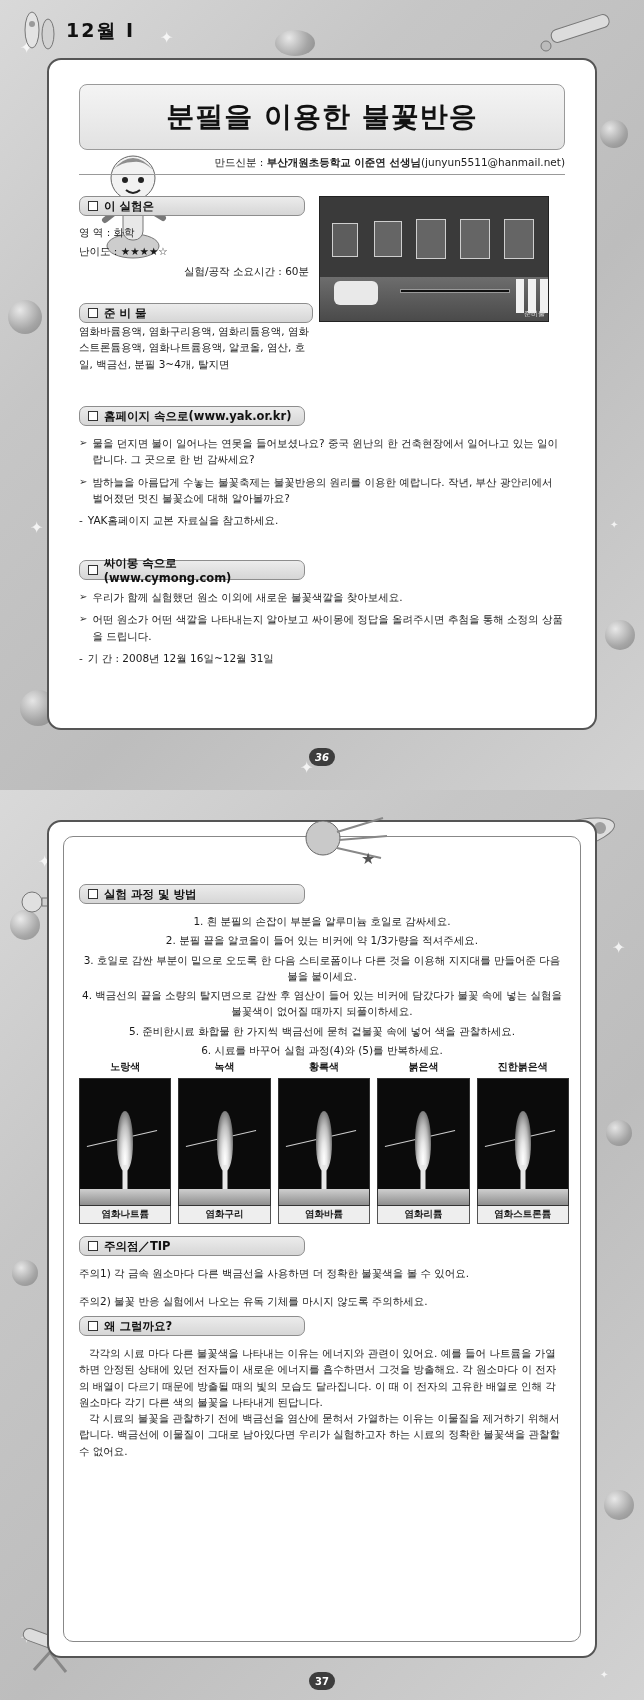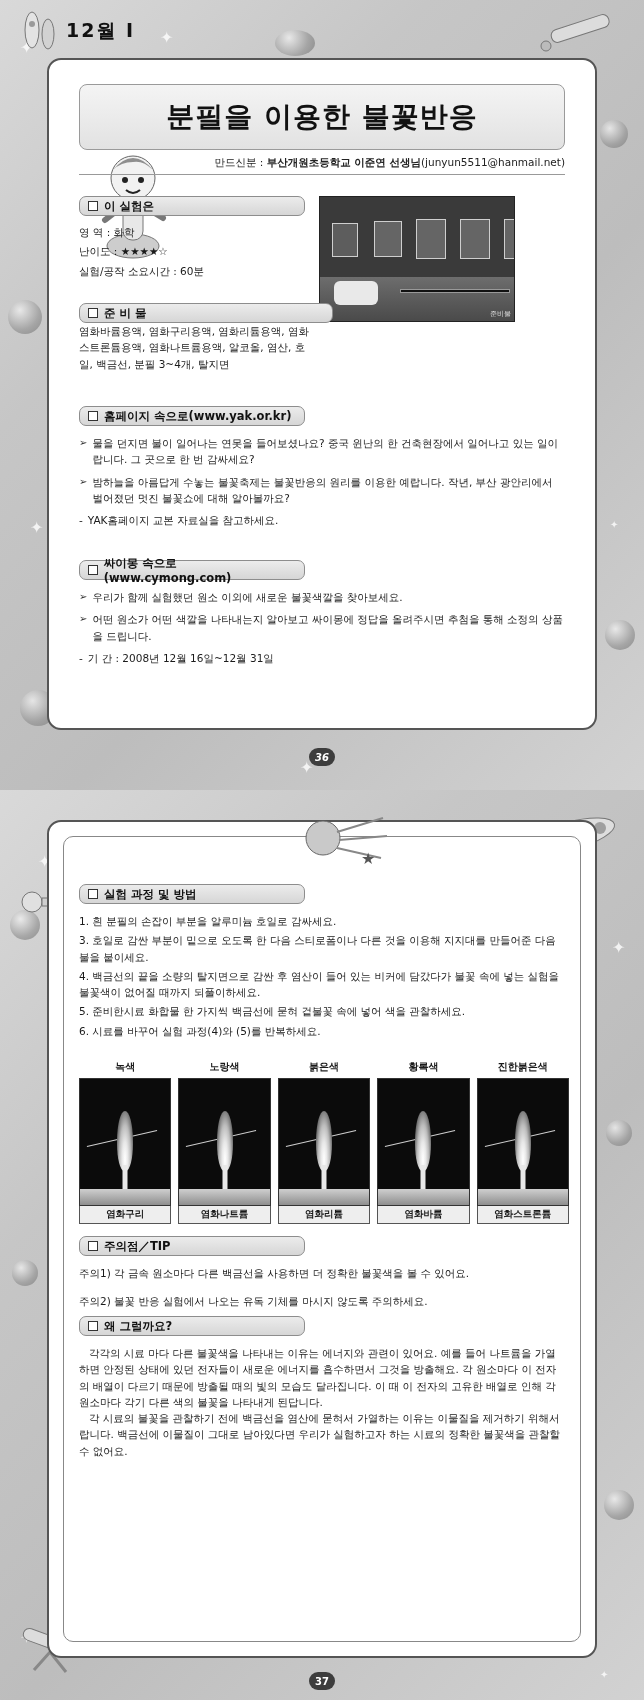--- a/index.html
+++ b/index.html
@@ -184,41 +184,41 @@
     </div>
 
     <div class="sect" style="left:30px; top:136px; width:230px;">
       <div class="sec" style="width:226px;">
         <span class="chk"></span>
         <span class="sec-t">이 실험은</span>
       </div>
       <div class="body-txt" style="margin-top:8px;">
         <div>영  역 : 화학</div>
         <div style="margin-top:3px;">난이도 : ★★★★☆</div>
-        <div style="margin-top:3px;">실험/공작 소요시간 : 60분</div>
-      </div>
-    </div>
-
-    <div class="photo" style="position:absolute;left:270px;top:136px;width:196px;height:126px;">
+        <div style="margin-top:3px;text-align:right;">실험/공작 소요시간 : 60분</div>
+      </div>
+    </div>
+
+    <div class="photo" style="position:absolute;left:270px;top:136px;width:230px;height:126px;">
       <div style="position:absolute;left:0;bottom:0;width:100%;height:44px;background:linear-gradient(180deg,#6d6d6d,#4a4a4a);"></div>
       <div style="position:absolute;left:12px;top:26px;width:26px;height:34px;border:1px solid #cfcfcf;background:rgba(255,255,255,.18);"></div>
       <div style="position:absolute;left:54px;top:24px;width:28px;height:36px;border:1px solid #cfcfcf;background:rgba(255,255,255,.22);"></div>
       <div style="position:absolute;left:96px;top:22px;width:30px;height:40px;border:1px solid #cfcfcf;background:rgba(255,255,255,.22);"></div>
       <div style="position:absolute;left:140px;top:22px;width:30px;height:40px;border:1px solid #cfcfcf;background:rgba(255,255,255,.22);"></div>
       <div style="position:absolute;left:184px;top:22px;width:30px;height:40px;border:1px solid #cfcfcf;background:rgba(255,255,255,.22);"></div>
       <div style="position:absolute;left:14px;top:84px;width:44px;height:24px;border-radius:6px;background:#e9e9e9;"></div>
       <div style="position:absolute;left:80px;top:92px;width:110px;height:4px;background:#111;border:1px solid #999;"></div>
       <div style="position:absolute;left:196px;top:82px;width:8px;height:34px;background:#f1f1f1;"></div>
       <div style="position:absolute;left:208px;top:82px;width:8px;height:34px;background:#f1f1f1;"></div>
       <div style="position:absolute;left:220px;top:82px;width:8px;height:34px;background:#f1f1f1;"></div>
       <div class="lbl">준비물</div>
     </div>
 
     <div class="sect" style="left:30px; top:243px; width:240px;">
-      <div class="sec" style="width:254px;border-radius:7px;">
+      <div class="sec" style="width:234px;border-radius:7px;">
         <span class="chk"></span>
         <span class="sec-t">준 비 물</span>
       </div>
       <div class="body-txt" style="">염화바륨용액, 염화구리용액, 염화리튬용액, 염화스트론튬용액, 염화나트륨용액, 알코올, 염산, 호일, 백금선, 분필 3~4개, 탈지면</div>
     </div>
 
     <div class="sect" style="left:30px; top:346px; width:486px;">
       <div class="sec" style="width:226px;">
         <span class="chk"></span>
         <span class="sec-t">홈페이지 속으로(www.yak.or.kr)</span>
@@ -290,78 +290,79 @@
 
   <div class="card card2">
     <div class="inner"></div>
 
     <svg style="position:absolute;left:238px;top:-16px;" width="110" height="64" viewBox="0 0 110 64">
       <circle cx="36" cy="32" r="17" fill="#c9c9c9" stroke="#666"></circle>
       <path d="M50 26 L96 12 M52 34 L100 30 M50 42 L94 52" stroke="#888" stroke-width="2"></path>
       <text x="74" y="58" font-size="16" fill="#555">★</text>
     </svg>
 
-    <div class="sect" style="left:30px; top:62px; width:486px;">
+    <div class="sect" style="left:30px; top:62px; width:486px;text-align:center;">
       <div class="sec" style="width:226px;">
         <span class="chk"></span>
         <span class="sec-t">실험 과정 및 방법</span>
       </div>
       <div class="body-txt" style="margin-top:9px;">
         <div style="margin-bottom:3px;">1. 흰 분필의 손잡이 부분을 알루미늄 호일로 감싸세요.</div>
+        <div style="margin-bottom:3px;">2. 분필 끝을 알코올이 들어 있는 비커에 약 1/3가량을 적셔주세요.</div>
         <div style="margin-bottom:3px;">3. 호일로 감싼 부분이 밑으로 오도록 한 다음 스티로폼이나 다른 것을 이용해 지지대를 만들어준 다음 불을 붙이세요.</div>
         <div style="margin-bottom:3px;">4. 백금선의 끝을 소량의 탈지면으로 감싼 후 염산이 들어 있는 비커에 담갔다가 불꽃 속에 넣는 실험을 불꽃색이 없어질 때까지 되풀이하세요.</div>
         <div style="margin-bottom:3px;">5. 준비한시료 화합물 한 가지씩 백금선에 묻혀 겉불꽃 속에 넣어 색을 관찰하세요.</div>
         <div>6. 시료를 바꾸어 실험 과정(4)와 (5)를 반복하세요.</div>
       </div>
     </div>
 
     <div class="sect flames" style="left:30px; top:238px; width:490px;">
 
       <div class="flame-col">
+        <div class="cap-top">노랑색</div>
+        <div class="flame-img">
+          <div class="flame-wire"></div>
+            <div class="flame-core"></div>
+            <div class="flame-stick"></div>
+            <div class="flame-base"></div>
+        </div>
+        <div class="cap-bot">염화나트륨</div>
+      </div>
+
+      <div class="flame-col">
         <div class="cap-top">녹색</div>
         <div class="flame-img">
           <div class="flame-wire"></div>
             <div class="flame-core"></div>
             <div class="flame-stick"></div>
             <div class="flame-base"></div>
         </div>
         <div class="cap-bot">염화구리</div>
       </div>
 
       <div class="flame-col">
-        <div class="cap-top">노랑색</div>
-        <div class="flame-img">
-          <div class="flame-wire"></div>
-            <div class="flame-core"></div>
-            <div class="flame-stick"></div>
-            <div class="flame-base"></div>
-        </div>
-        <div class="cap-bot">염화나트륨</div>
+        <div class="cap-top">황록색</div>
+        <div class="flame-img">
+          <div class="flame-wire"></div>
+            <div class="flame-core"></div>
+            <div class="flame-stick"></div>
+            <div class="flame-base"></div>
+        </div>
+        <div class="cap-bot">염화바륨</div>
       </div>
 
       <div class="flame-col">
         <div class="cap-top">붉은색</div>
         <div class="flame-img">
           <div class="flame-wire"></div>
             <div class="flame-core"></div>
             <div class="flame-stick"></div>
             <div class="flame-base"></div>
         </div>
         <div class="cap-bot">염화리튬</div>
-      </div>
-
-      <div class="flame-col">
-        <div class="cap-top">황록색</div>
-        <div class="flame-img">
-          <div class="flame-wire"></div>
-            <div class="flame-core"></div>
-            <div class="flame-stick"></div>
-            <div class="flame-base"></div>
-        </div>
-        <div class="cap-bot">염화바륨</div>
       </div>
 
       <div class="flame-col">
         <div class="cap-top">진한붉은색</div>
         <div class="flame-img">
           <div class="flame-wire"></div>
             <div class="flame-core"></div>
             <div class="flame-stick"></div>
             <div class="flame-base"></div>
         </div>

